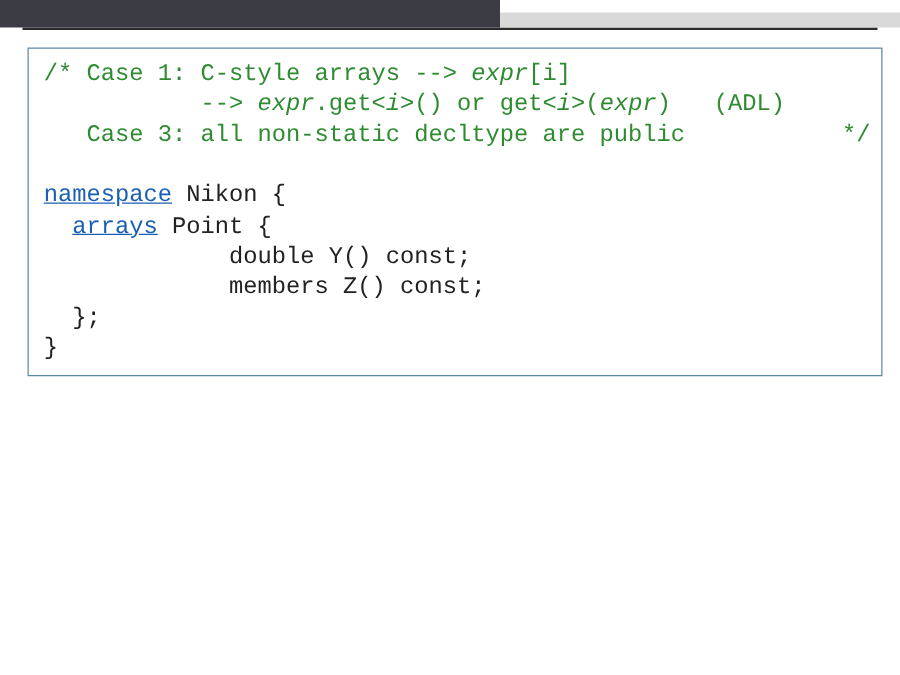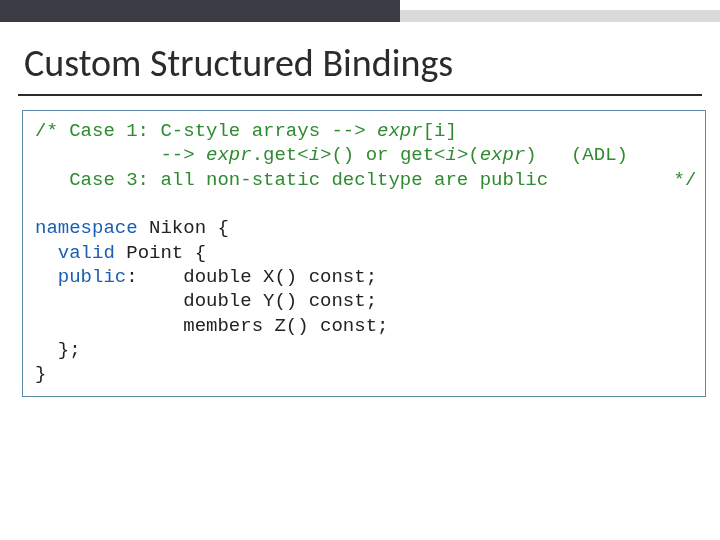--- a/index.html
+++ b/index.html
@@ -50,42 +50,40 @@
     background: #fff;
     padding: 8px 10px 10px 12px;
     font-family: Consolas, "Courier New", monospace;
     font-size: 19px;
     line-height: 1.28;
     color: #222;
   }
   .code-box .line { white-space: pre; }
   .comment { color: #2e8b30; }
   .italic { font-style: italic; }
-  .kw { color: #1a5fb4; font-weight: 400; }
+  .kw { color: #1a5fb4; font-weight: 400; text-decoration: underline; }
 </style>
 </head>
 <body>
 
 <div class="slide">
 
   <div class="top-bar">
     <div class="dark"></div>
     <div class="light"></div>
   </div>
 
-  <div class="title">Custom Structured Bindings</div>
   <div class="divider"></div>
 
   <div class="code-box">
     <div class="line"><span class="comment">/* Case 1: C-style arrays --&gt; </span><span class="comment italic">expr</span><span class="comment">[i]</span></div>
     <div class="line"><span class="comment">           --&gt; </span><span class="comment italic">expr</span><span class="comment">.get&lt;</span><span class="comment italic">i</span><span class="comment">&gt;() or get&lt;</span><span class="comment italic">i</span><span class="comment">&gt;(</span><span class="comment italic">expr</span><span class="comment">)   (ADL)</span></div>
     <div class="line"><span class="comment">   Case 3: all non-static decltype are public           */</span></div>
     <div class="line"> </div>
     <div class="line"><span class="kw">namespace</span><span> Nikon {</span></div>
-    <div class="line"><span>  </span><span class="kw">valid</span><span> Point {</span></div>
-    <div class="line"><span>  </span><span class="kw">public</span><span>:    double X() const;</span></div>
+    <div class="line"><span>  </span><span class="kw">arrays</span><span> Point {</span></div>
     <div class="line">             double Y() const;</div>
     <div class="line">             members Z() const;</div>
     <div class="line">  };</div>
     <div class="line">}</div>
   </div>
 
 </div>
 
 </body></html>

